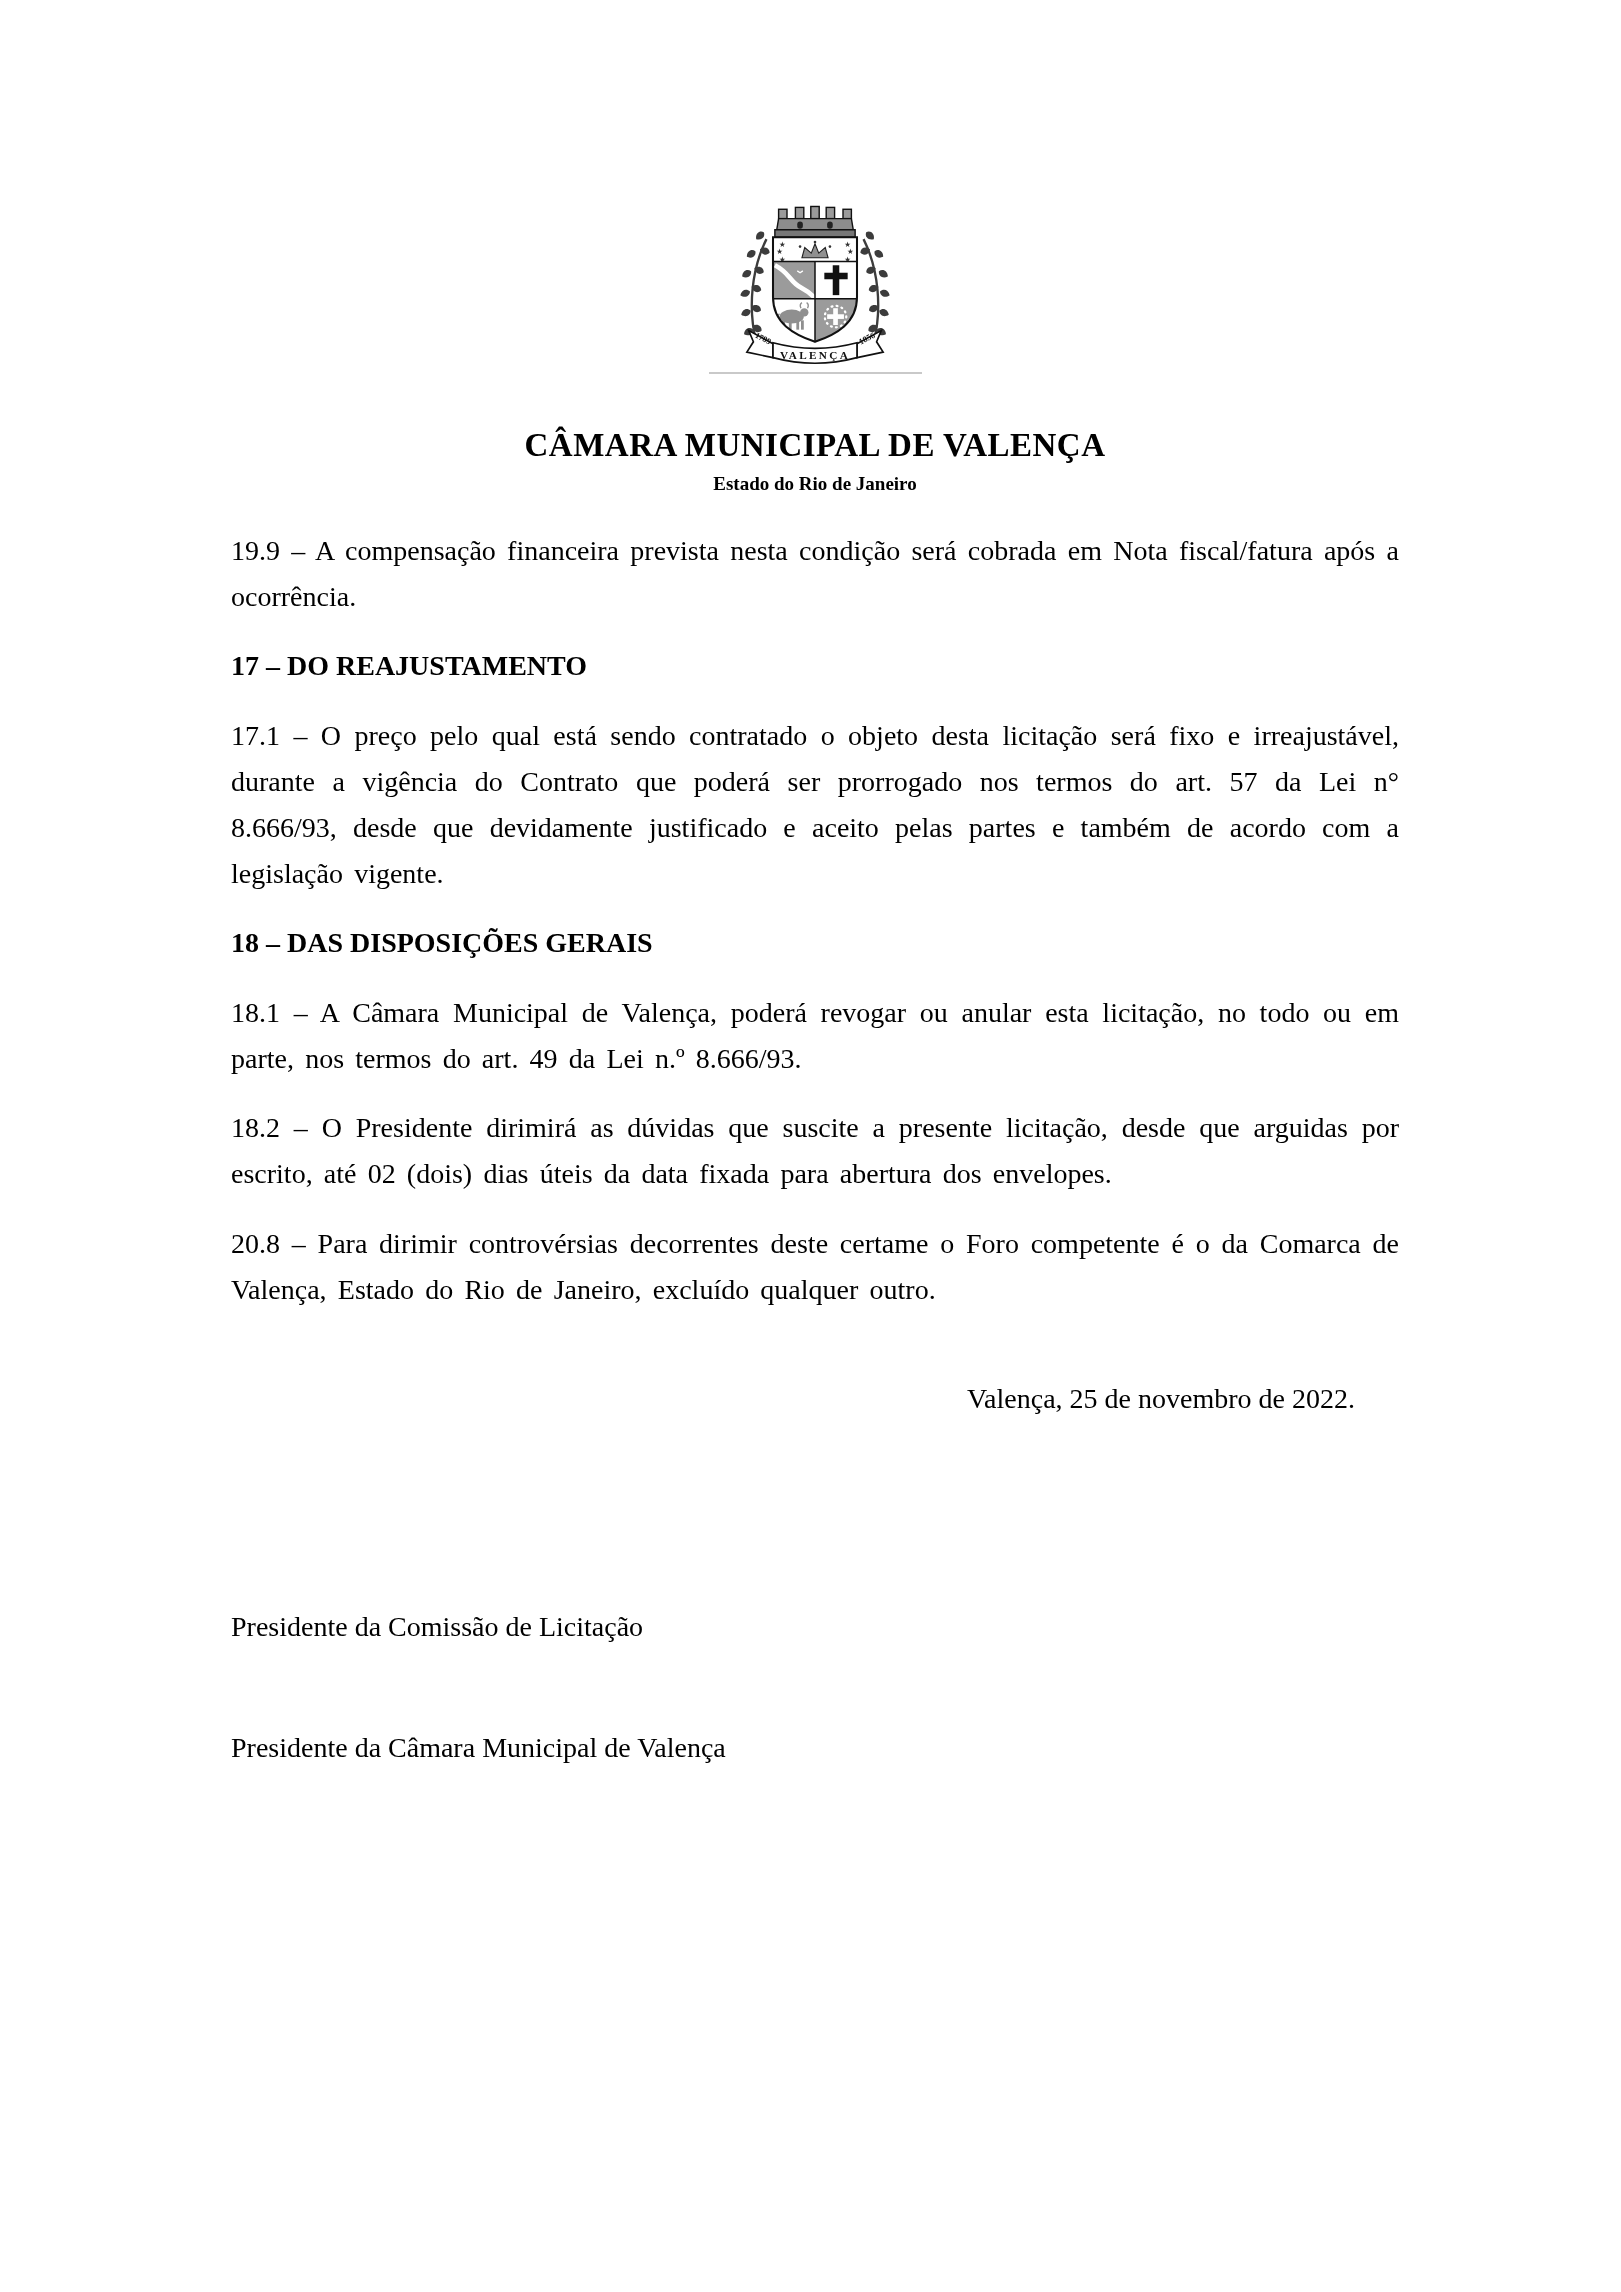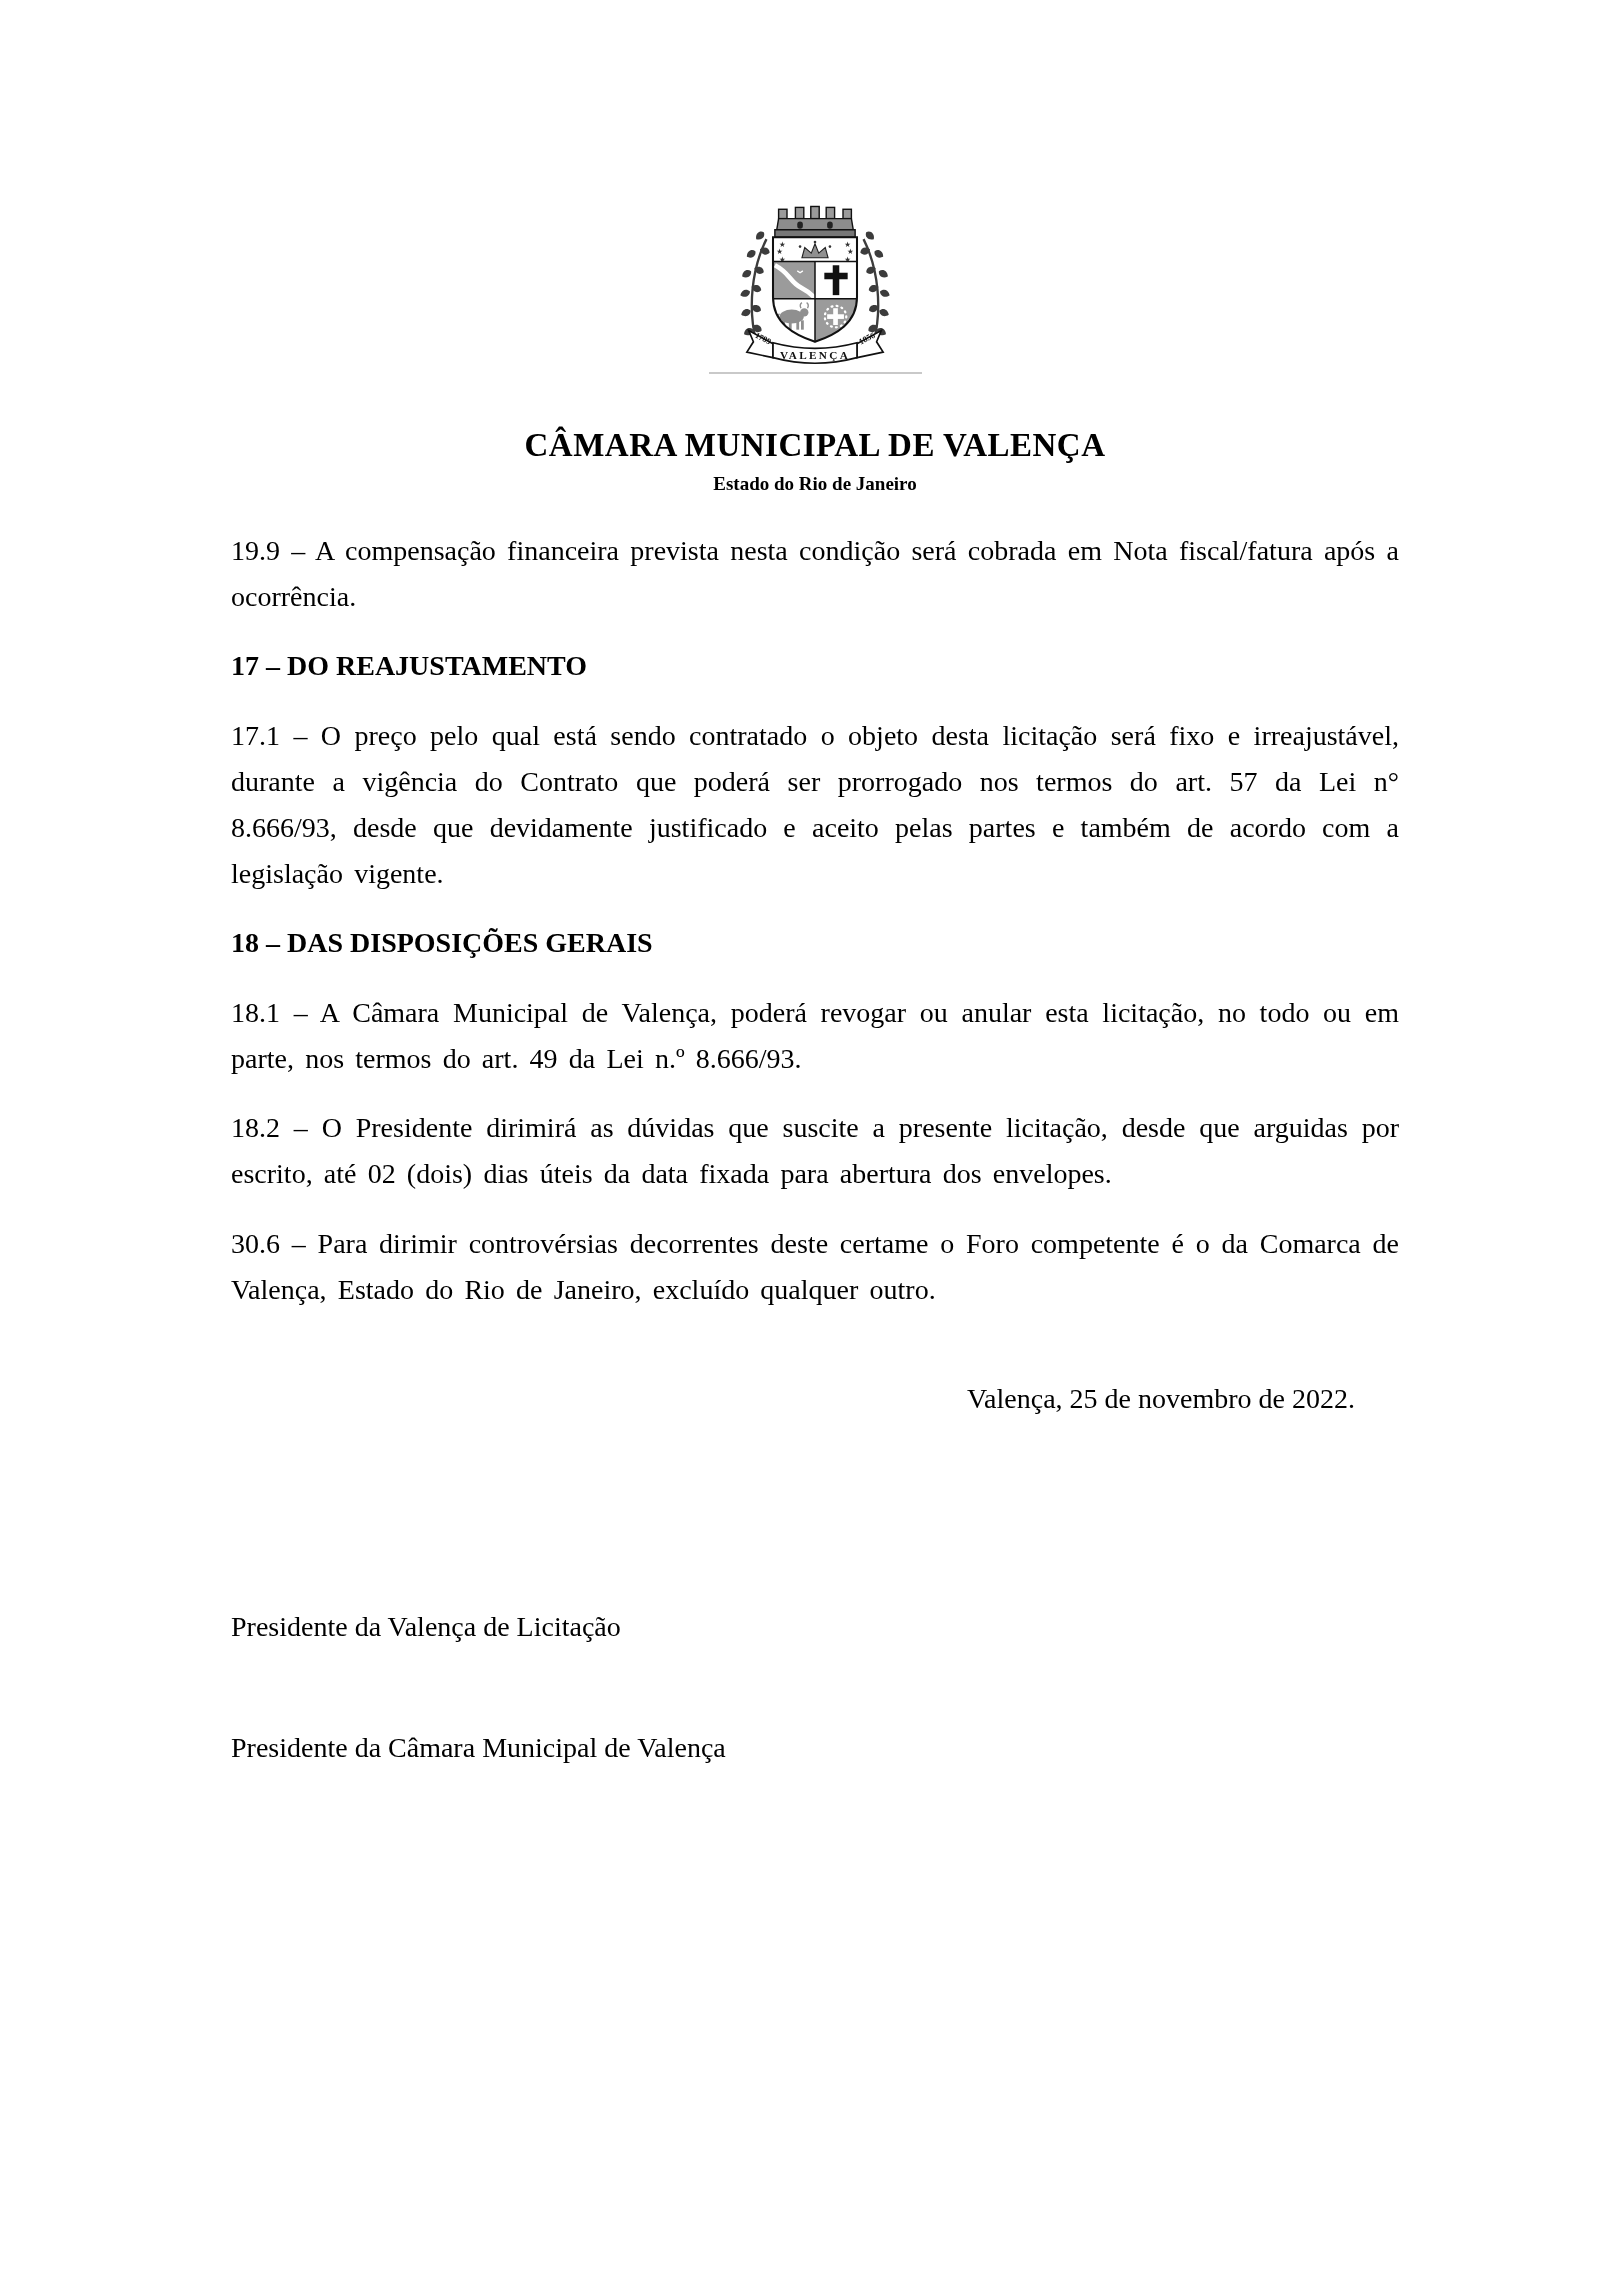--- a/index.html
+++ b/index.html
@@ -191,23 +191,23 @@
     <h3 class="section-heading">17 – DO REAJUSTAMENTO</h3>
 
     <p class="para">17.1 – O preço pelo qual está sendo contratado o objeto desta licitação será fixo e irreajustável, durante a vigência do Contrato que poderá ser prorrogado nos termos do art. 57 da Lei n° 8.666/93, desde que devidamente justificado e aceito pelas partes e também de acordo com a legislação vigente.</p>
 
     <h3 class="section-heading">18 – DAS DISPOSIÇÕES GERAIS</h3>
 
     <p class="para">18.1 – A Câmara Municipal de Valença, poderá revogar ou anular esta licitação, no todo ou em parte, nos termos do art. 49 da Lei n.º 8.666/93.</p>
 
     <p class="para">18.2  – O Presidente dirimirá as dúvidas que suscite a presente licitação, desde que arguidas por escrito, até 02 (dois) dias úteis da data fixada para abertura dos envelopes.</p>
 
-    <p class="para">30.6  – Para dirimir controvérsias decorrentes deste certame o Foro competente é o da Comarca de Valença, Estado do Rio de Janeiro, excluído qualquer outro.</p>
+    <p class="para">20.8  – Para dirimir controvérsias decorrentes deste certame o Foro competente é o da Comarca de Valença, Estado do Rio de Janeiro, excluído qualquer outro.</p>
 
     <p class="dateline">Valença, 25 de novembro de 2022.</p>
 
-    <p class="signature sig-1">Presidente da Valença de Licitação</p>
+    <p class="signature sig-1">Presidente da Comissão de Licitação</p>
 
     <p class="signature sig-2">Presidente da Câmara Municipal de Valença</p>
   </main>
 
 </div>
 
 
 </body></html>

